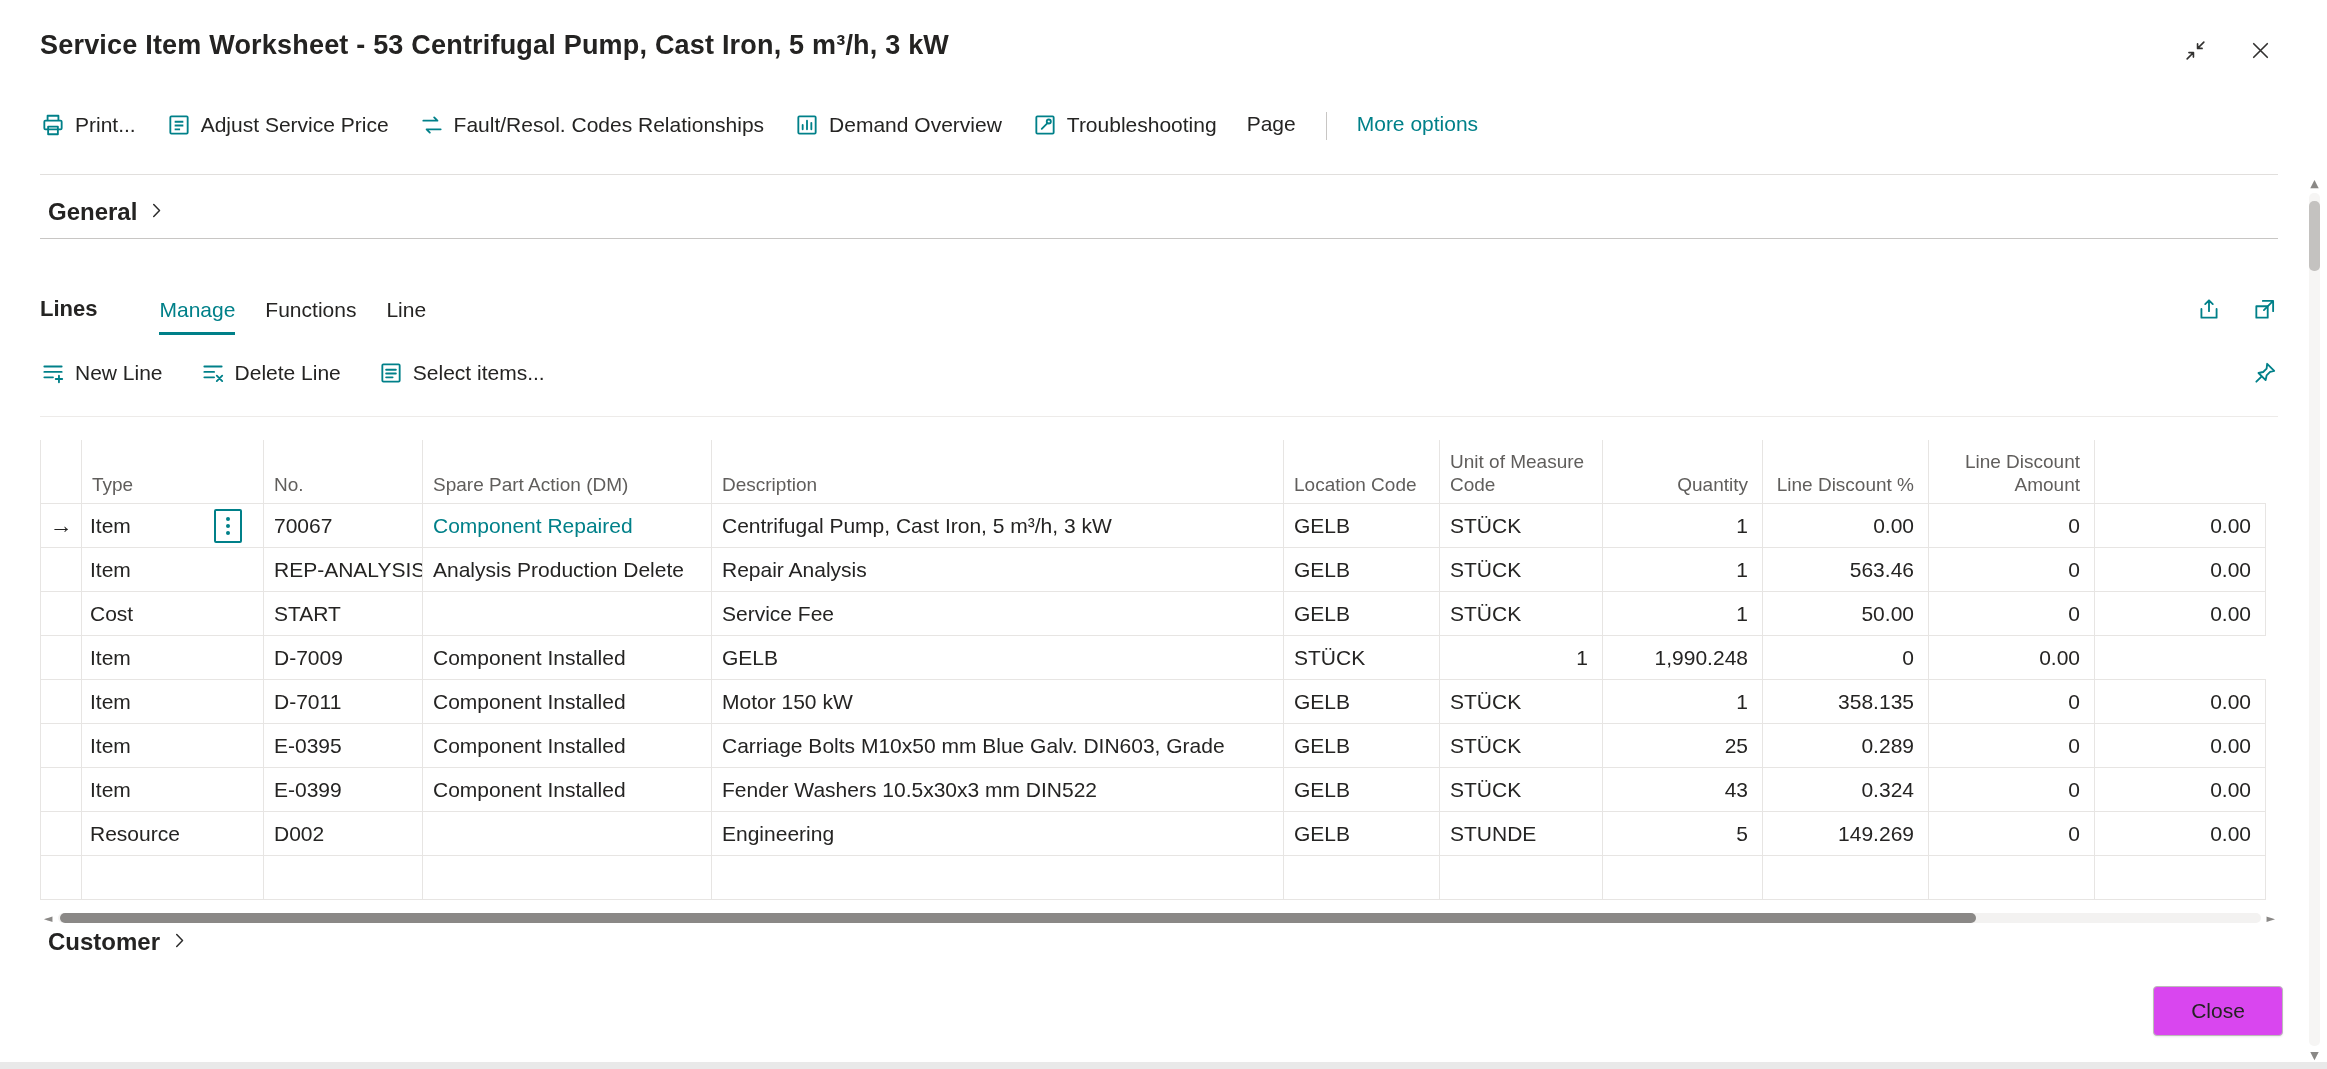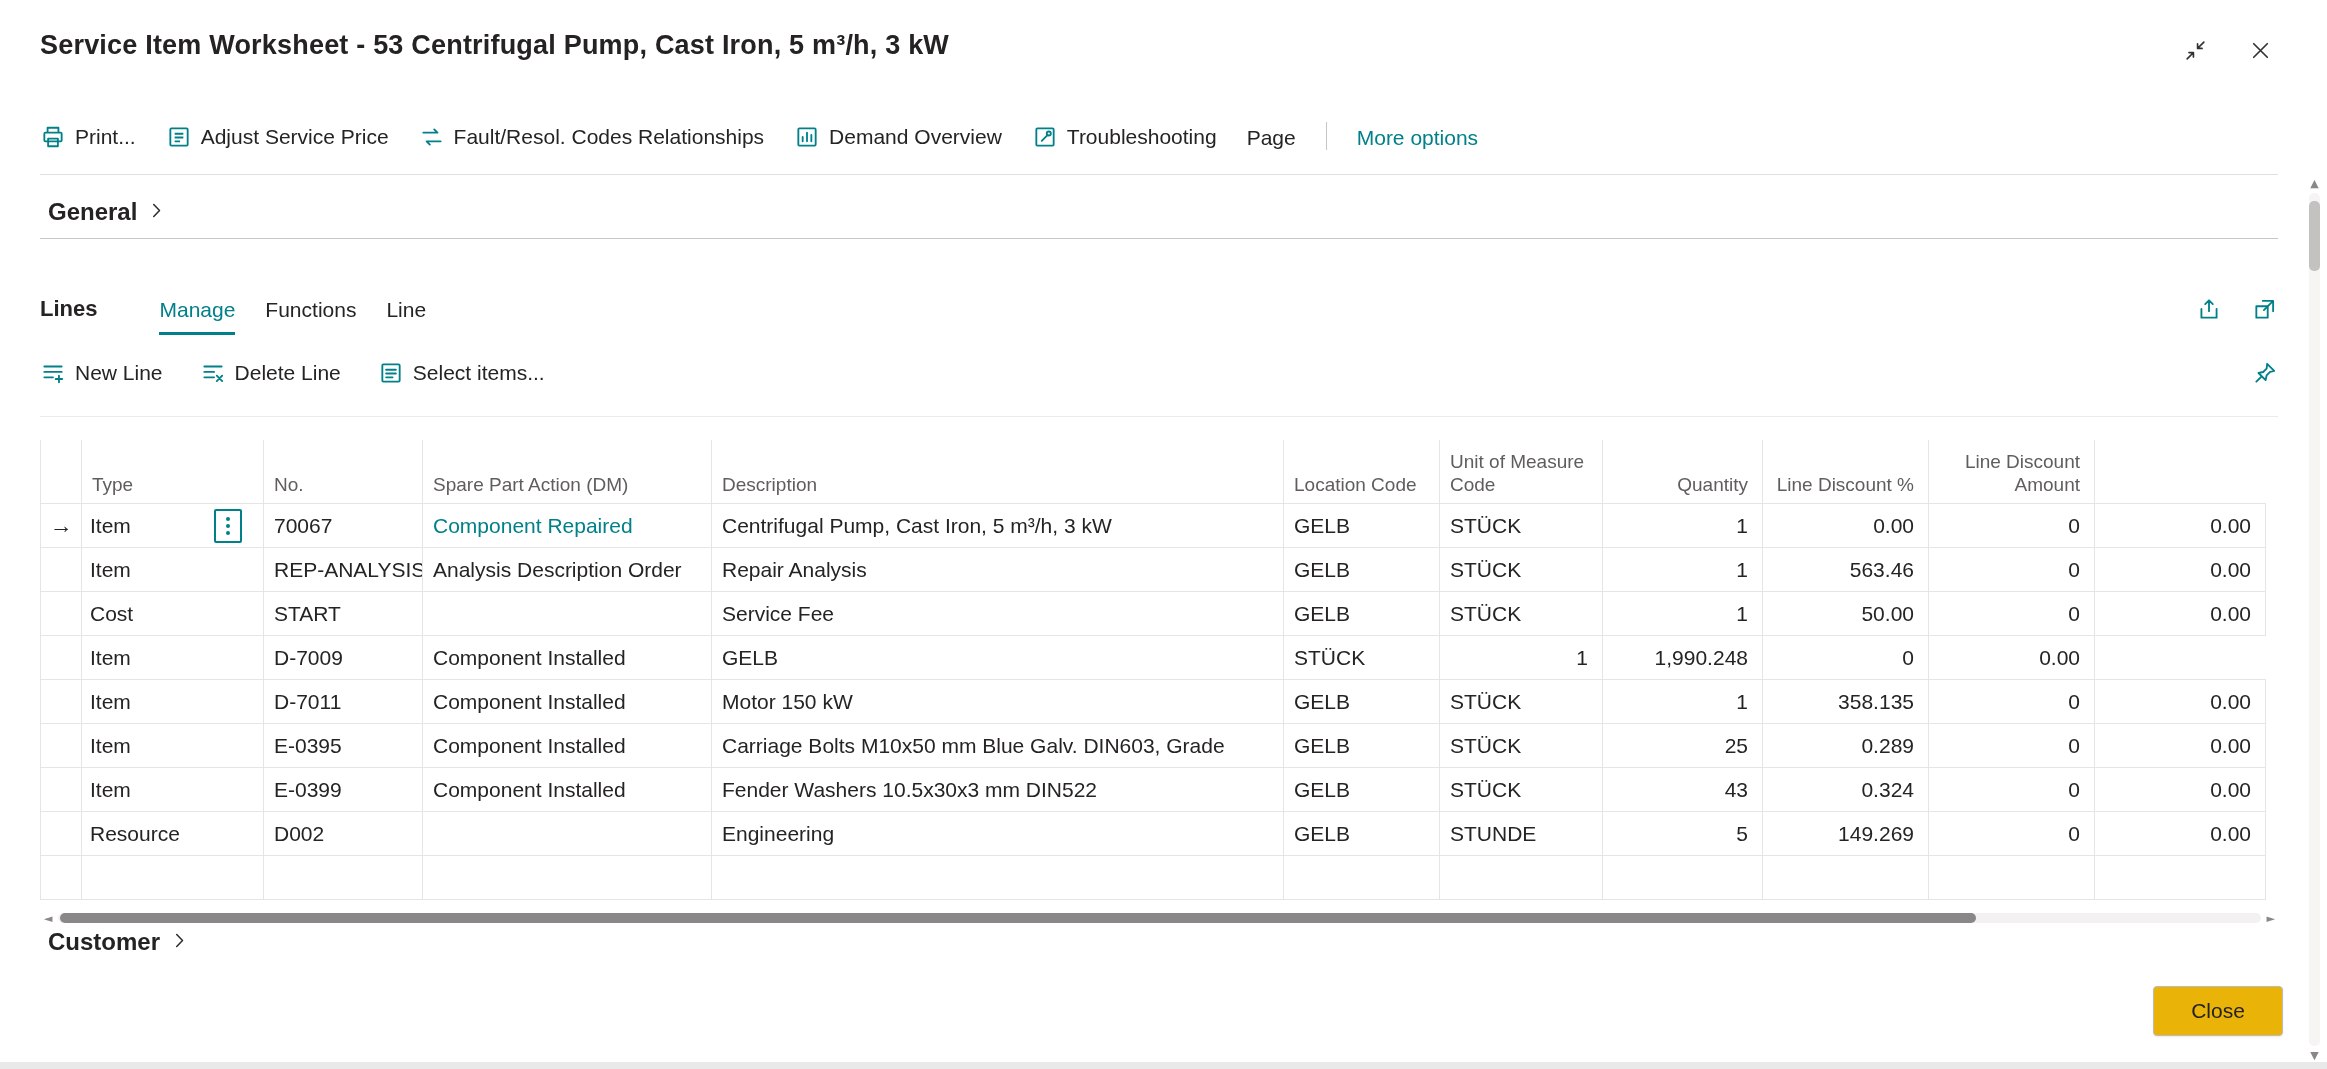--- a/index.html
+++ b/index.html
@@ -20,21 +20,21 @@
   }
   .icon svg{ display:block; }
 
   
   .titlebar{ position:absolute; left:40px; top:30px; right:160px; }
   .titlebar h1{ font-size:27px; font-weight:600; color:#242322; letter-spacing:.2px; }
   .win-controls{ position:absolute; top:36px; right:52px; display:flex; gap:36px; }
   .winbtn{ background:none; border:none; cursor:pointer; padding:2px; }
 
   
-  .toolbar{ position:absolute; left:40px; top:104px; height:46px; display:flex; align-items:flex-end; gap:30px; font-size:21px; }
+  .toolbar{ position:absolute; left:40px; top:112px; height:46px; display:flex; align-items:flex-start; gap:30px; font-size:21px; }
   .tb-item{ display:flex; align-items:center; gap:9px; cursor:pointer; white-space:nowrap; color:var(--text); }
   .tb-item .icon{ color:var(--accent); }
   .tb-item.more{ color:var(--accent); }
   .tb-sep{ width:1px; height:28px; background:#c8c6c4; }
   .rule{ position:absolute; left:40px; right:49px; border-top:1px solid var(--rule); }
   .rule-toolbar{ top:174px; border-top-color:#e1dfdd; }
   .rule-general{ top:238px; border-top-color:#c8c6c4; }
 
   
   .section-header{ position:absolute; left:48px; display:flex; align-items:flex-start; gap:10px; font-size:24px; font-weight:600; cursor:pointer; color:#242322; }
@@ -77,21 +77,21 @@
   
   .hscroll{ position:absolute; left:44px; right:52px; top:908px; height:20px; display:flex; align-items:center; gap:6px; }
   .sarrow{ font-size:11px; color:#8a8886; line-height:1; cursor:pointer; font-family:"DejaVu Sans", sans-serif; }
   .htrack{ flex:1; height:10px; background:#f3f2f1; border-radius:5px; position:relative; }
   .hthumb{ position:absolute; left:2px; top:0; height:10px; width:87%; background:#8a8886; border-radius:5px; cursor:pointer; }
   .vscroll{ position:absolute; right:4px; top:178px; bottom:8px; width:17px; display:flex; flex-direction:column; align-items:center; gap:4px; }
   .vtrack{ flex:1; width:11px; background:#f6f5f4; border-radius:5px; position:relative; }
   .vthumb{ position:absolute; top:8px; left:0; width:11px; height:70px; background:#c4c2c0; border-radius:5px; cursor:pointer; }
 
   
-  .close-btn{ position:absolute; right:44px; top:986px; width:130px; height:50px; background:#eab308; border:1px solid #bdbbb9;
+  .close-btn{ position:absolute; right:44px; top:986px; width:130px; height:50px; background:#d946ef; border:1px solid #bdbbb9;
     border-radius:4px; font-family:"Liberation Sans", sans-serif; font-size:21px; color:#242322; cursor:pointer; box-shadow:0 1px 2px rgba(0,0,0,.08); }
   .bottom-strip{ position:absolute; left:0; right:0; bottom:0; height:7px; background:#e9e9e9; }
 </style>
 </head>
 <body>
 
 <div class="dialog">
 
   <div class="titlebar">
     <h1>Service Item Worksheet - 53 Centrifugal Pump, Cast Iron, 5 m³/h, 3 kW</h1>
@@ -291,21 +291,21 @@
         </div>
         <div class="grid-row" style="grid-template-columns: 42px 182px 159px 289px 572px 156px 163px 160px 166px 166px 171px;">
           <div class="cell ind"></div>
           <div class="cell type">
             <span>Item</span>
           </div>
           <div class="cell">
             <span>REP-ANALYSIS</span>
           </div>
           <div class="cell">
-            <span>Analysis Description Order</span>
+            <span>Analysis Production Delete</span>
           </div>
           <div class="cell">
             <span>Repair Analysis</span>
           </div>
           <div class="cell">
             <span>GELB</span>
           </div>
           <div class="cell">
             <span>STÜCK</span>
           </div>

